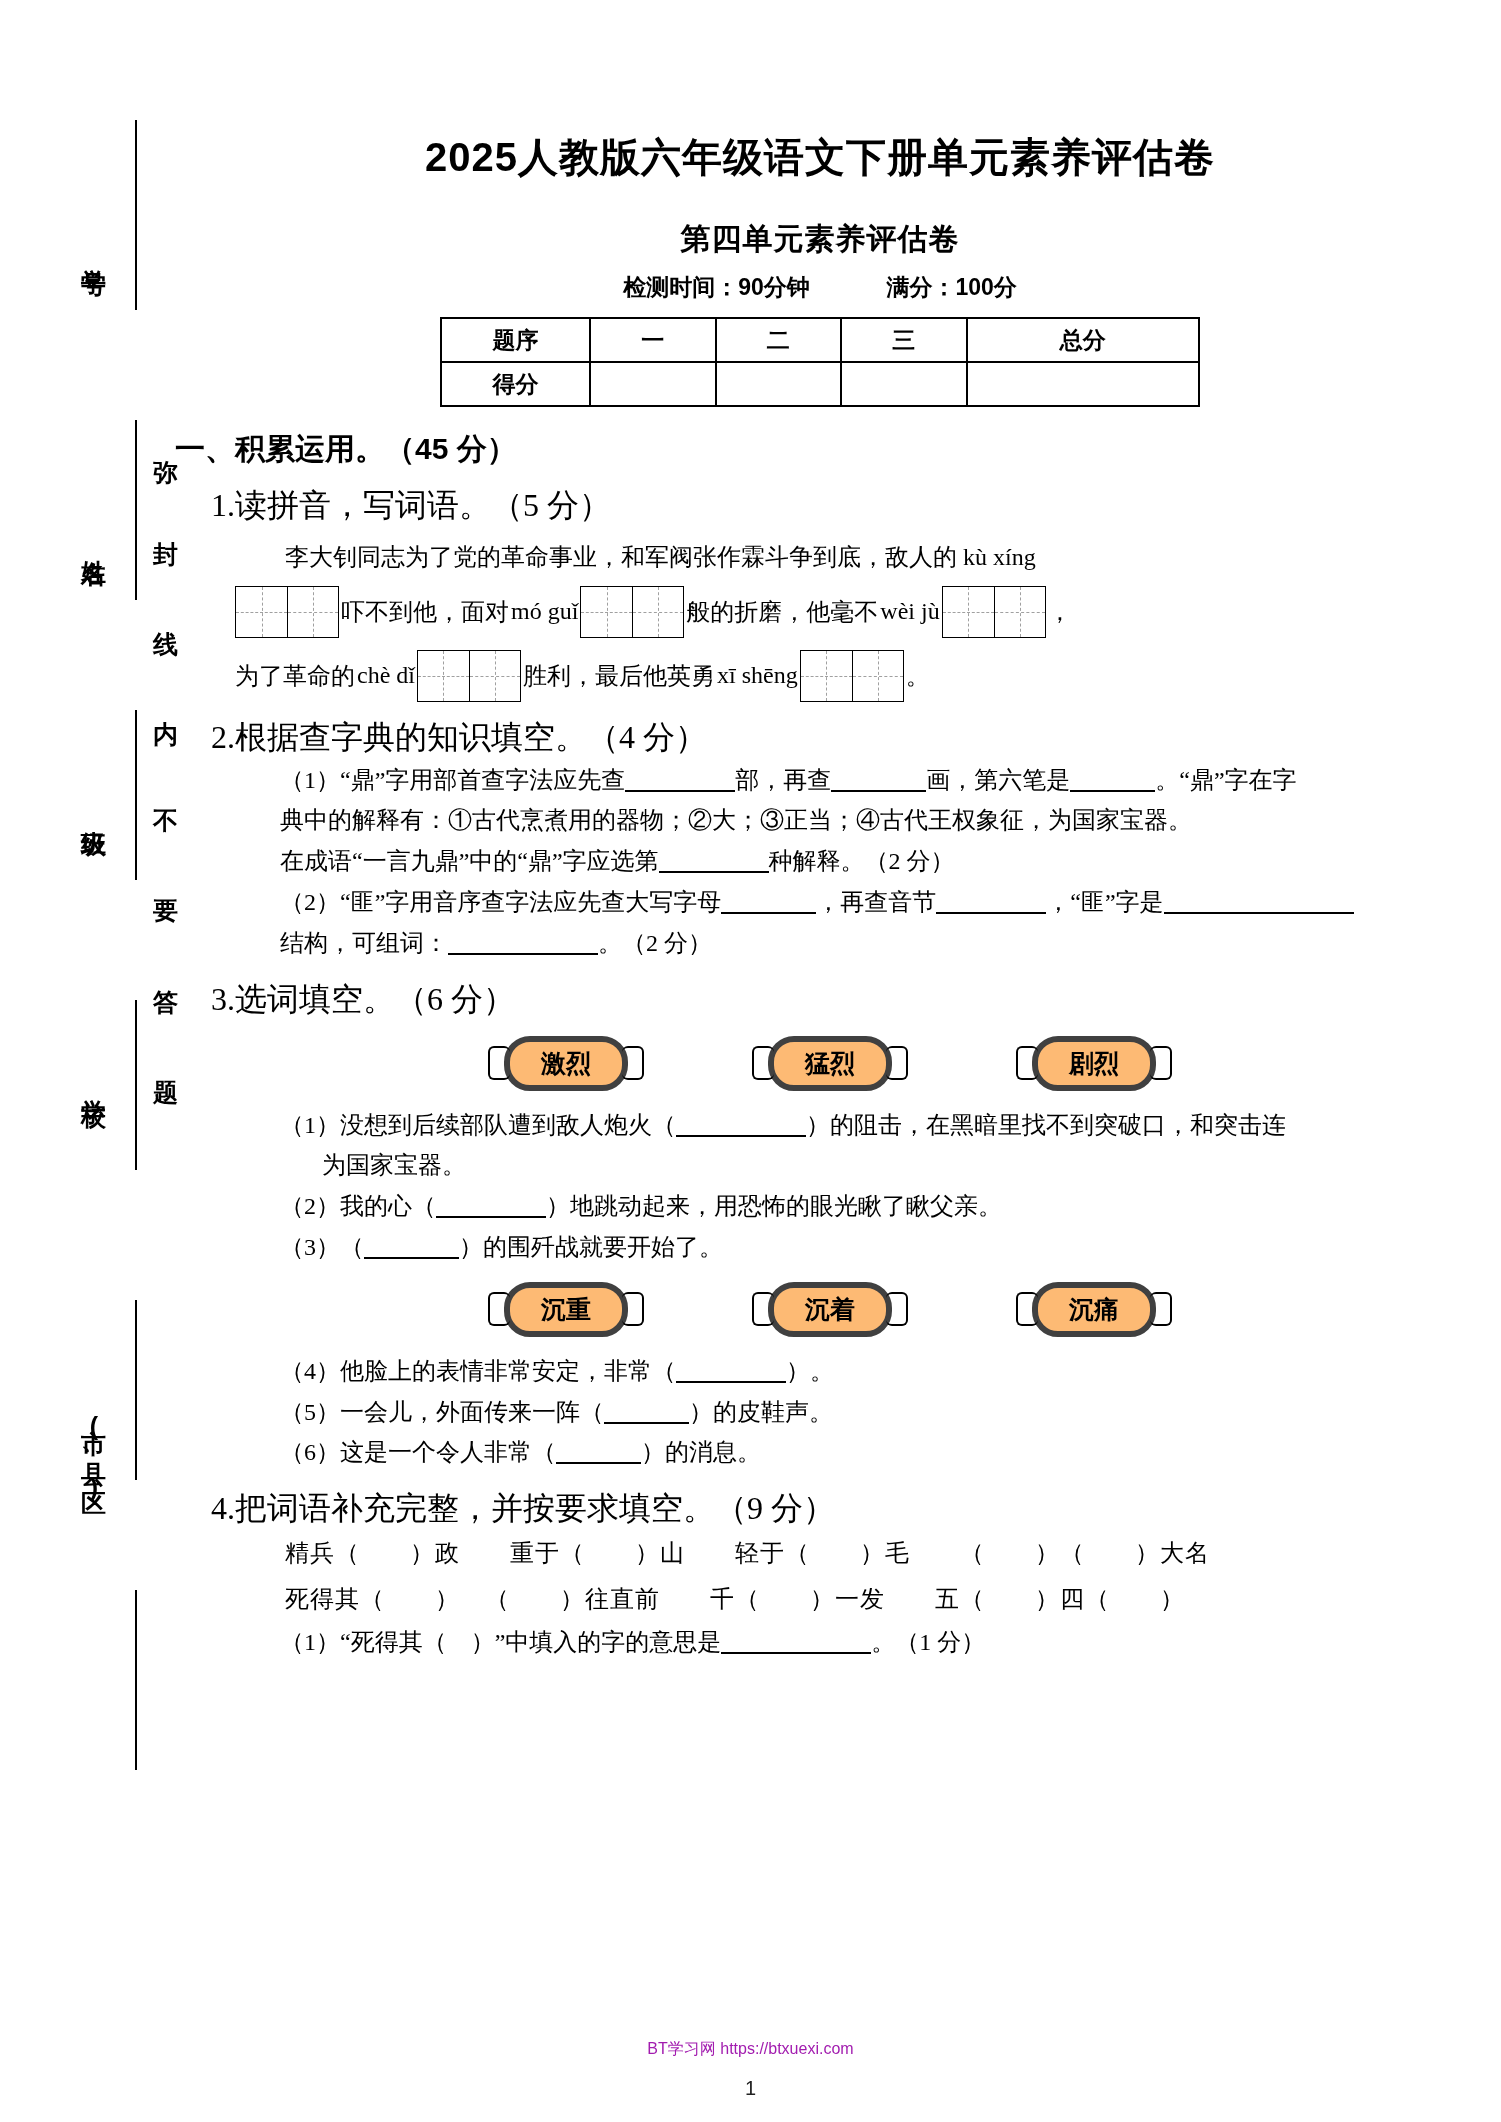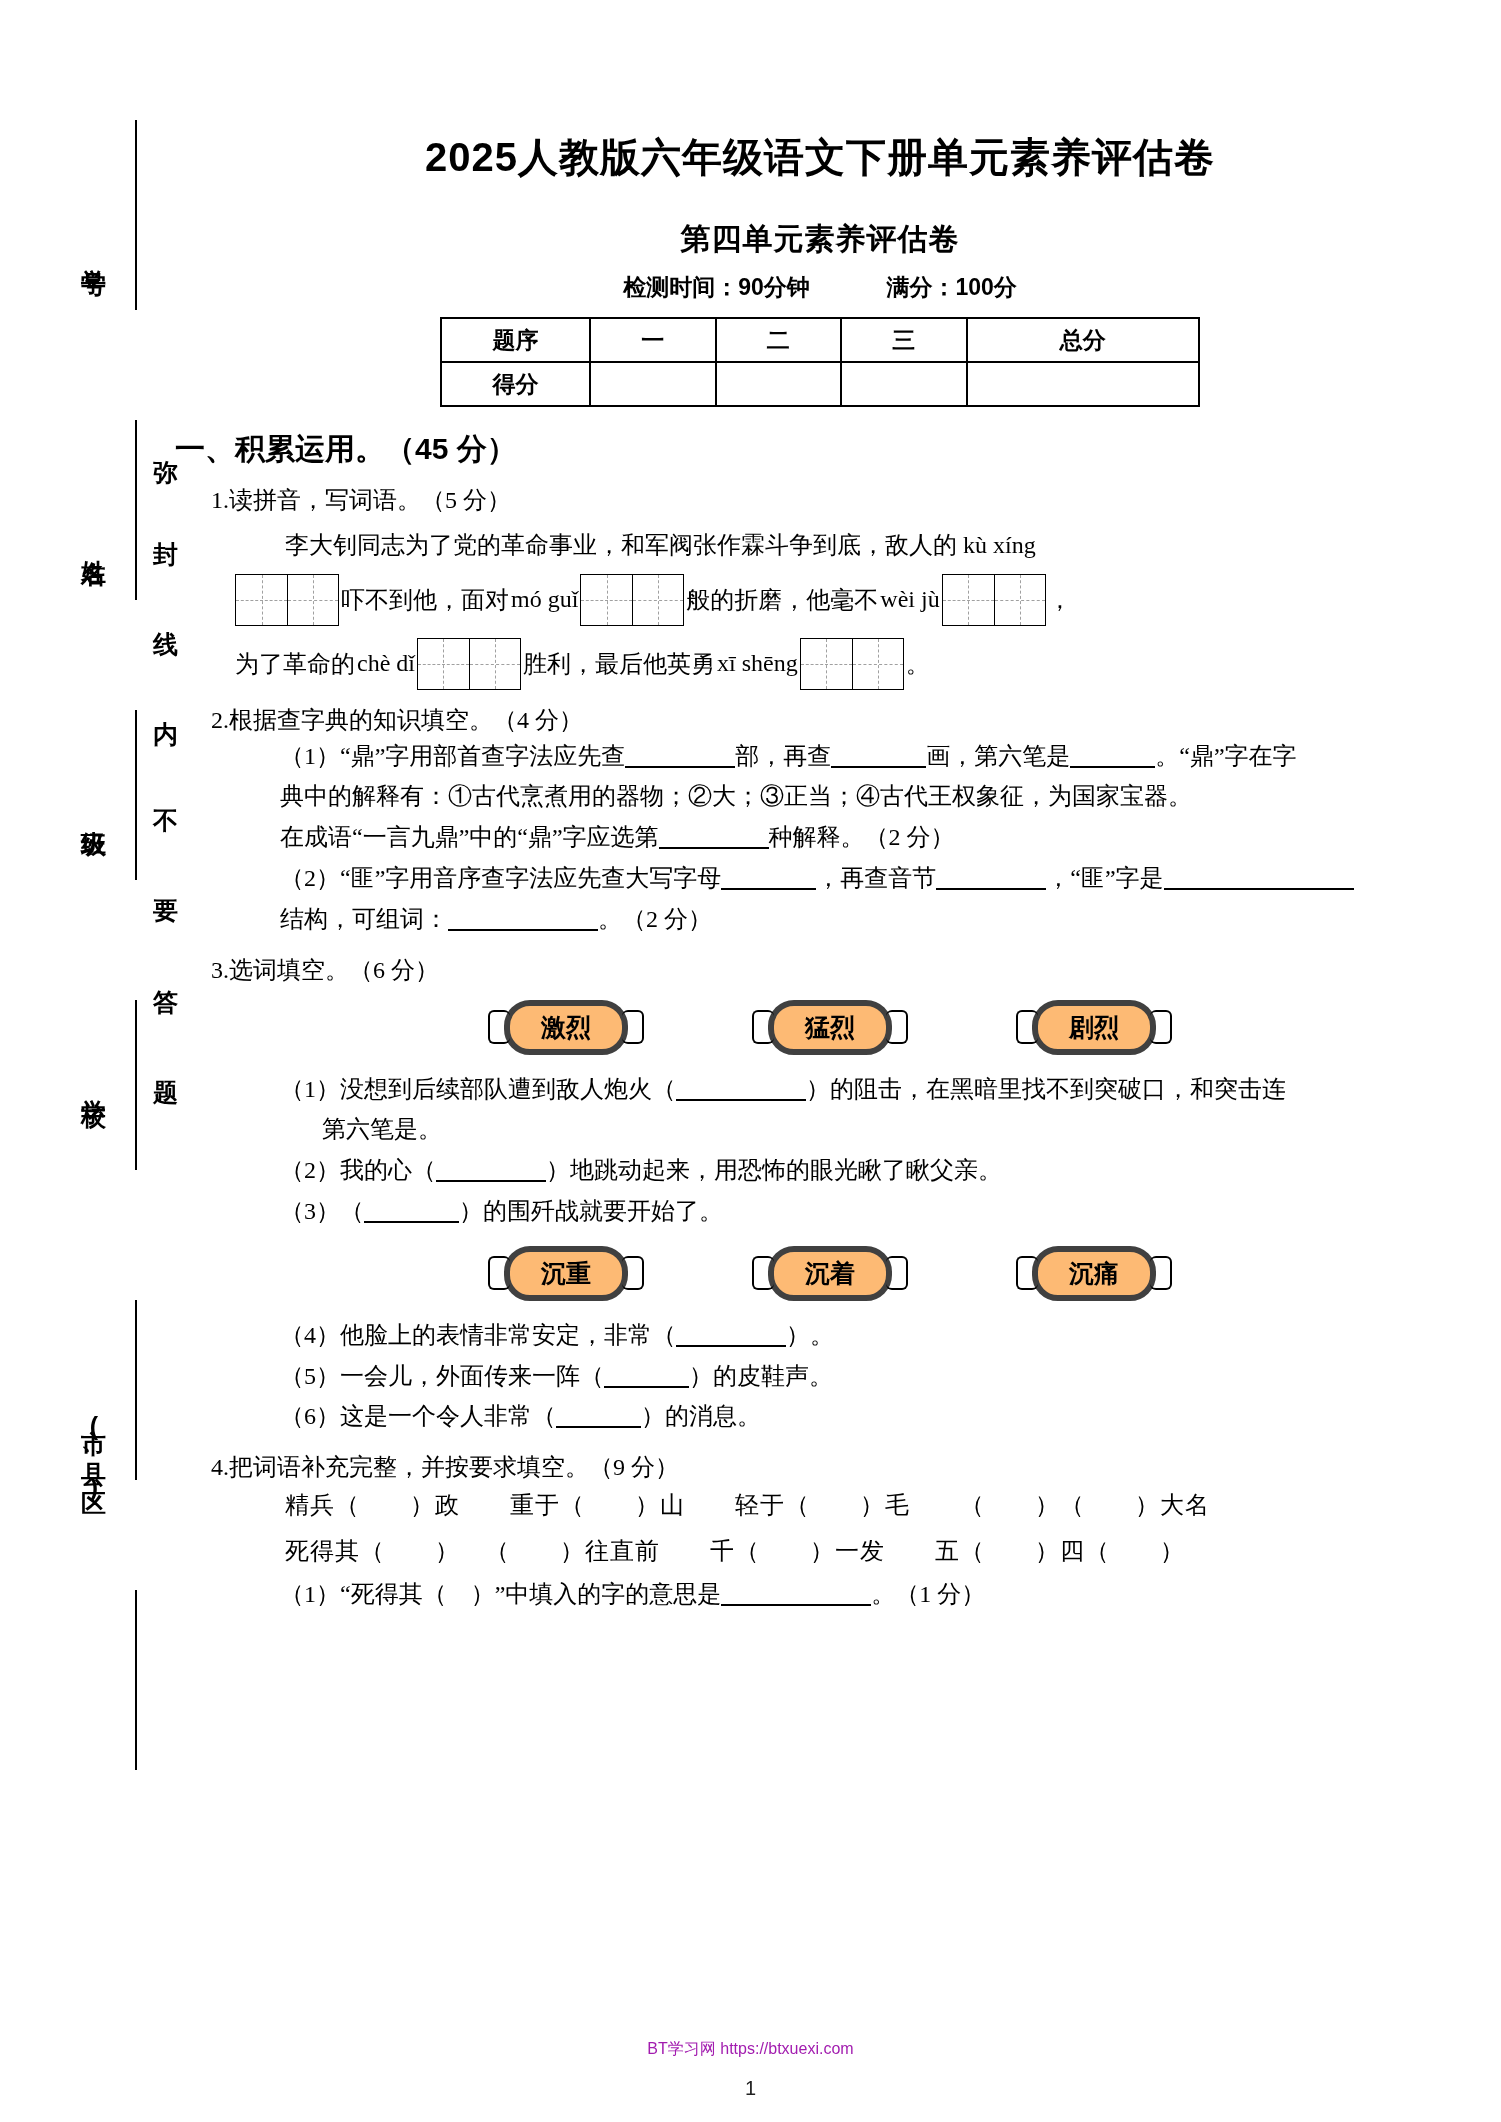--- a/index.html
+++ b/index.html
@@ -94,21 +94,21 @@
   }
   .score-table td.label { width: 145px; }
 
   .sec-head {
     margin-top: 22px;
     font-size: 30px;
     font-weight: bold;
     font-family: "Liberation Sans", sans-serif;
   }
   .q-title {
-    font-size: 24px;
+    font-size: 32px;
     margin-left: 36px;
     margin-top: 14px;
     font-family: "Liberation Serif", serif;
   }
   .body-line {
     font-size: 24px;
     line-height: 1.65;
     margin-left: 60px;
   }
 
@@ -339,21 +339,21 @@
   <div class="q-title">3.选词填空。（6 分）</div>
 
   <div class="candy-row">
     <div class="candy"><span class="candy-inner">激烈</span></div>
     <div class="candy"><span class="candy-inner">猛烈</span></div>
     <div class="candy"><span class="candy-inner">剧烈</span></div>
   </div>
 
   <div class="sub" style="margin-top:14px;">
     <span>（1）没想到后续部队遭到敌人炮火（</span><span class="ul ul-130"></span><span>）的阻击，在黑暗里找不到突破口，和突击连</span>
-    <div style="margin-left:42px;">第六笔是。</div>
+    <div style="margin-left:42px;">为国家宝器。</div>
   </div>
   <div class="sub">
     <span>（2）我的心（</span><span class="ul ul-110"></span><span>）地跳动起来，用恐怖的眼光瞅了瞅父亲。</span>
   </div>
   <div class="sub">
     <span>（3）（</span><span class="ul ul-95"></span><span>）的围歼战就要开始了。</span>
   </div>
 
   <div class="candy-row">
     <div class="candy"><span class="candy-inner">沉重</span></div>

